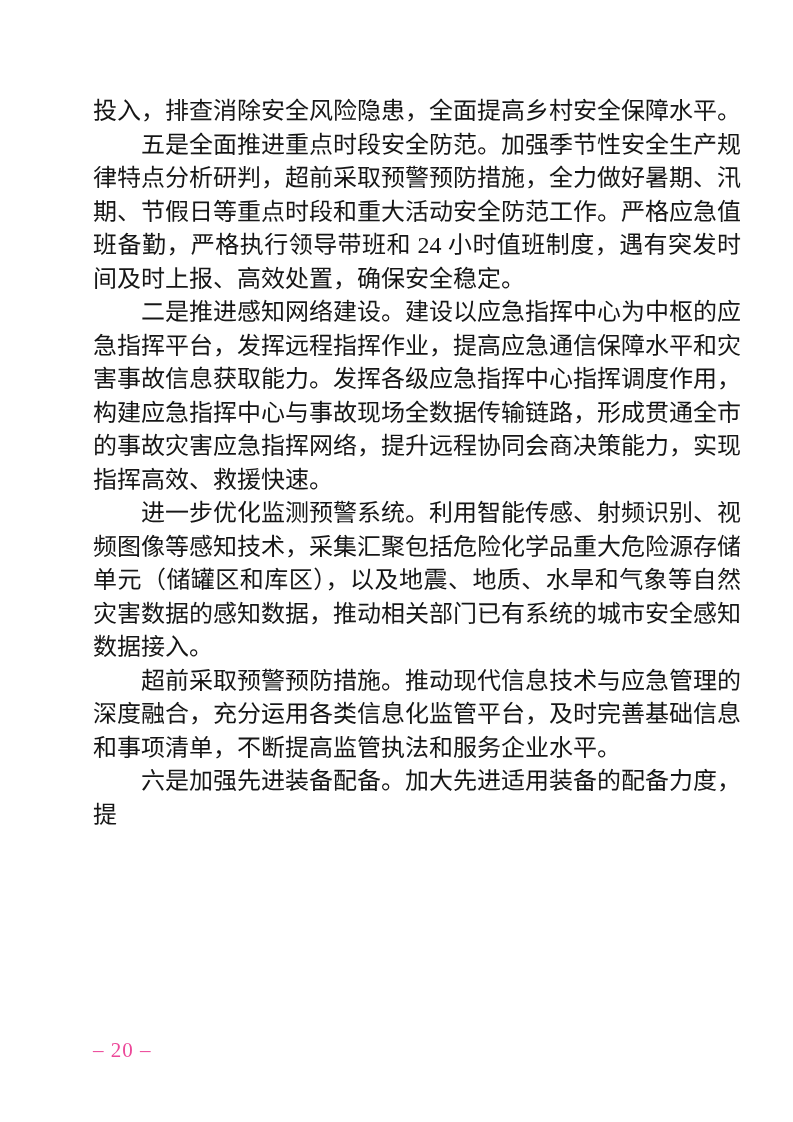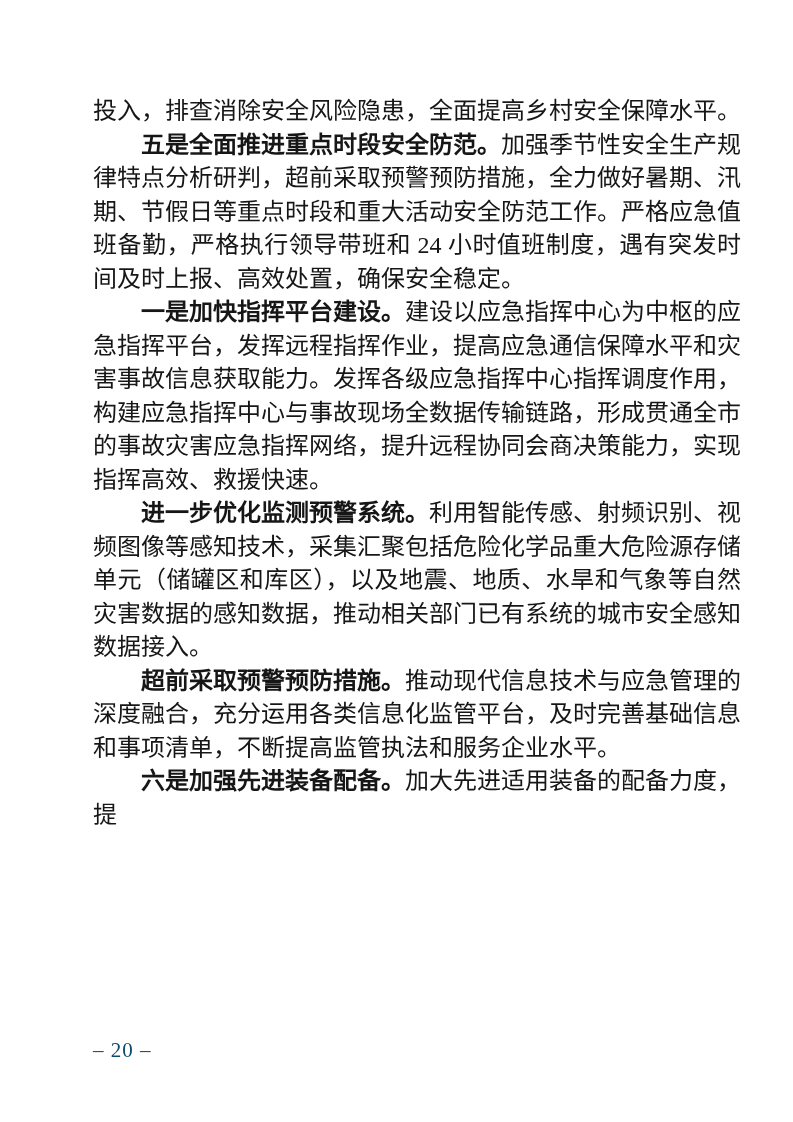--- a/index.html
+++ b/index.html
@@ -29,44 +29,44 @@
   }
   .para {
     margin: 0;
     padding: 0;
     text-indent: 2em;
   }
   .para.continuation {
     text-indent: 0;
   }
   .para .lead {
-    font-weight: 700;
+    font-weight: 400;
   }
   .para.heading {
     font-weight: 700;
   }
   .page-footer {
     position: absolute;
     left: 93px;
     top: 1038px;
     font-size: 21px;
-    color: #0c4a6e;
+    color: #ec4899;
   }
   .page-number {
     letter-spacing: 1px;
   }
 </style>
 </head>
 <body>
 
 <div class="page">
   <main class="body-text" id="para-container">
       <p class="para continuation"><b class="lead"></b><span class="rest">投入，排查消除安全风险隐患，全面提高乡村安全保障水平。</span></p>
       <p class="para body"><b class="lead">五是全面推进重点时段安全防范。</b><span class="rest">加强季节性安全生产规律特点分析研判，超前采取预警预防措施，全力做好暑期、汛期、节假日等重点时段和重大活动安全防范工作。严格应急值班备勤，严格执行领导带班和 24 小时值班制度，遇有突发时间及时上报、高效处置，确保安全稳定。</span></p>
-      <p class="para body"><b class="lead">一是加快指挥平台建设。</b><span class="rest">建设以应急指挥中心为中枢的应急指挥平台，发挥远程指挥作业，提高应急通信保障水平和灾害事故信息获取能力。发挥各级应急指挥中心指挥调度作用，构建应急指挥中心与事故现场全数据传输链路，形成贯通全市的事故灾害应急指挥网络，提升远程协同会商决策能力，实现指挥高效、救援快速。</span></p>
+      <p class="para body"><b class="lead">二是推进感知网络建设。</b><span class="rest">建设以应急指挥中心为中枢的应急指挥平台，发挥远程指挥作业，提高应急通信保障水平和灾害事故信息获取能力。发挥各级应急指挥中心指挥调度作用，构建应急指挥中心与事故现场全数据传输链路，形成贯通全市的事故灾害应急指挥网络，提升远程协同会商决策能力，实现指挥高效、救援快速。</span></p>
       <p class="para body"><b class="lead">进一步优化监测预警系统。</b><span class="rest">利用智能传感、射频识别、视频图像等感知技术，采集汇聚包括危险化学品重大危险源存储单元（储罐区和库区），以及地震、地质、水旱和气象等自然灾害数据的感知数据，推动相关部门已有系统的城市安全感知数据接入。</span></p>
       <p class="para body"><b class="lead">超前采取预警预防措施。</b><span class="rest">推动现代信息技术与应急管理的深度融合，充分运用各类信息化监管平台，及时完善基础信息和事项清单，不断提高监管执法和服务企业水平。</span></p>
       <p class="para body"><b class="lead">六是加强先进装备配备。</b><span class="rest">加大先进适用装备的配备力度，提</span></p>
     </main>
   <div class="page-footer">
     <span class="page-number">– 20 –</span>
   </div>
 </div>
 
 </body></html>

